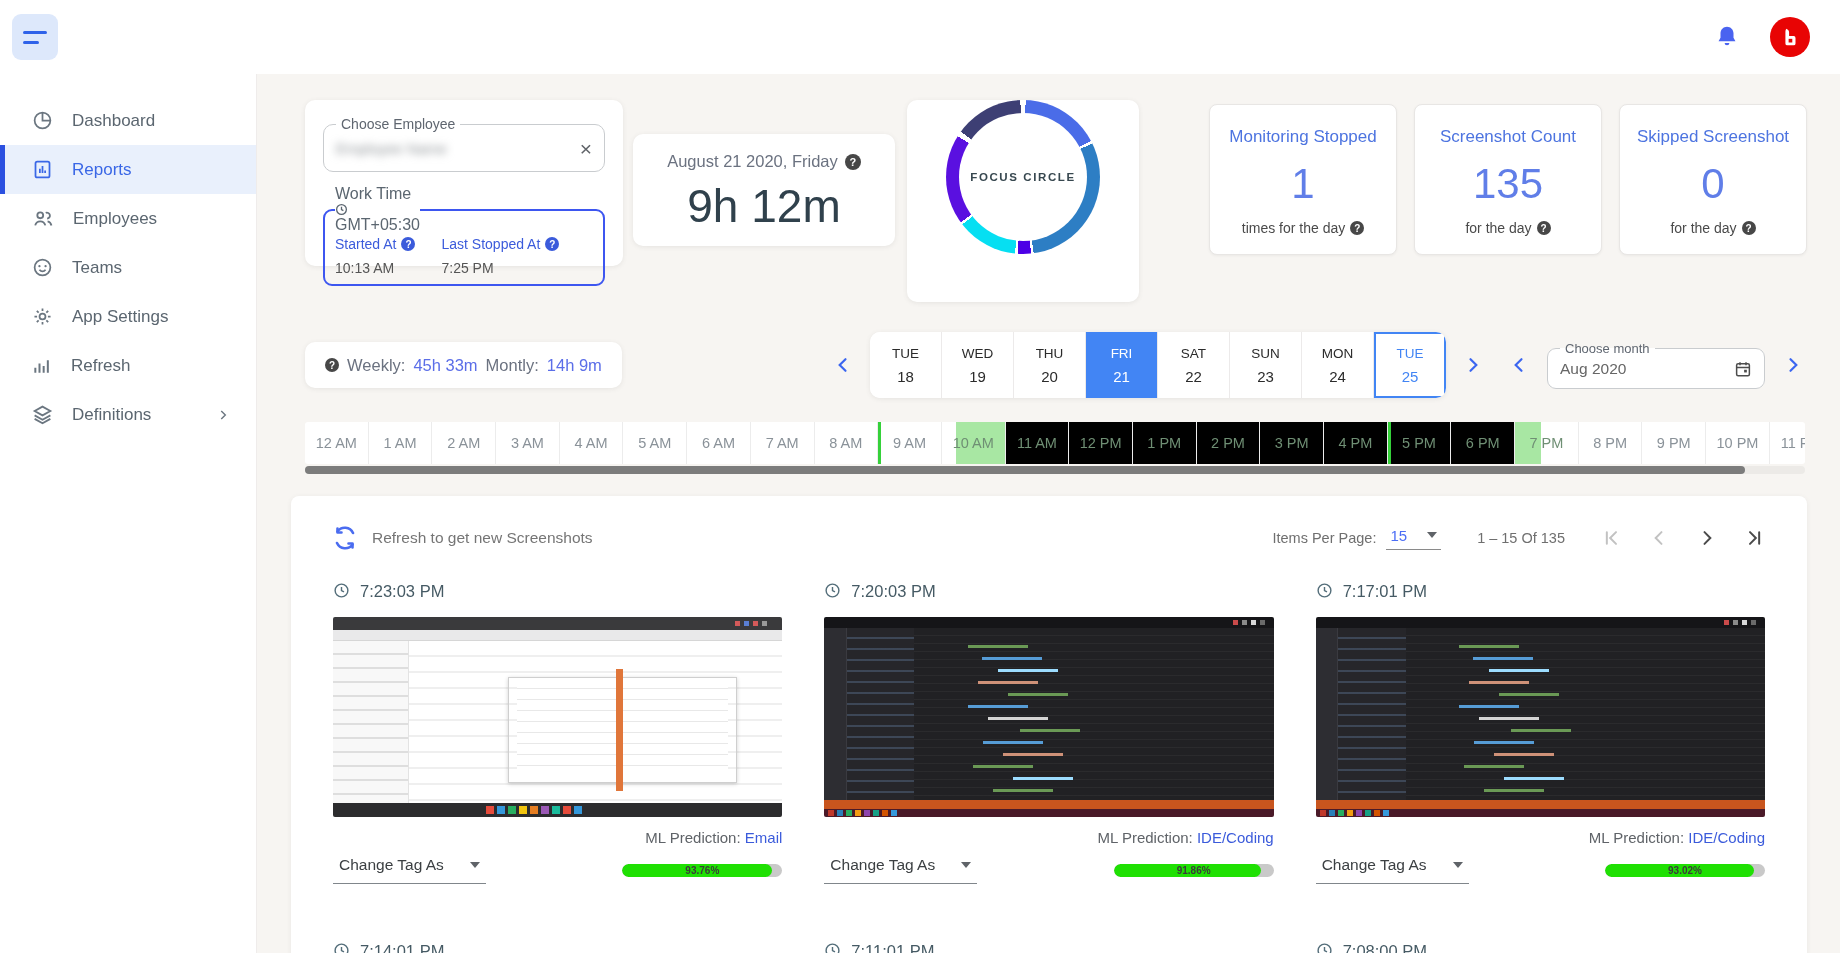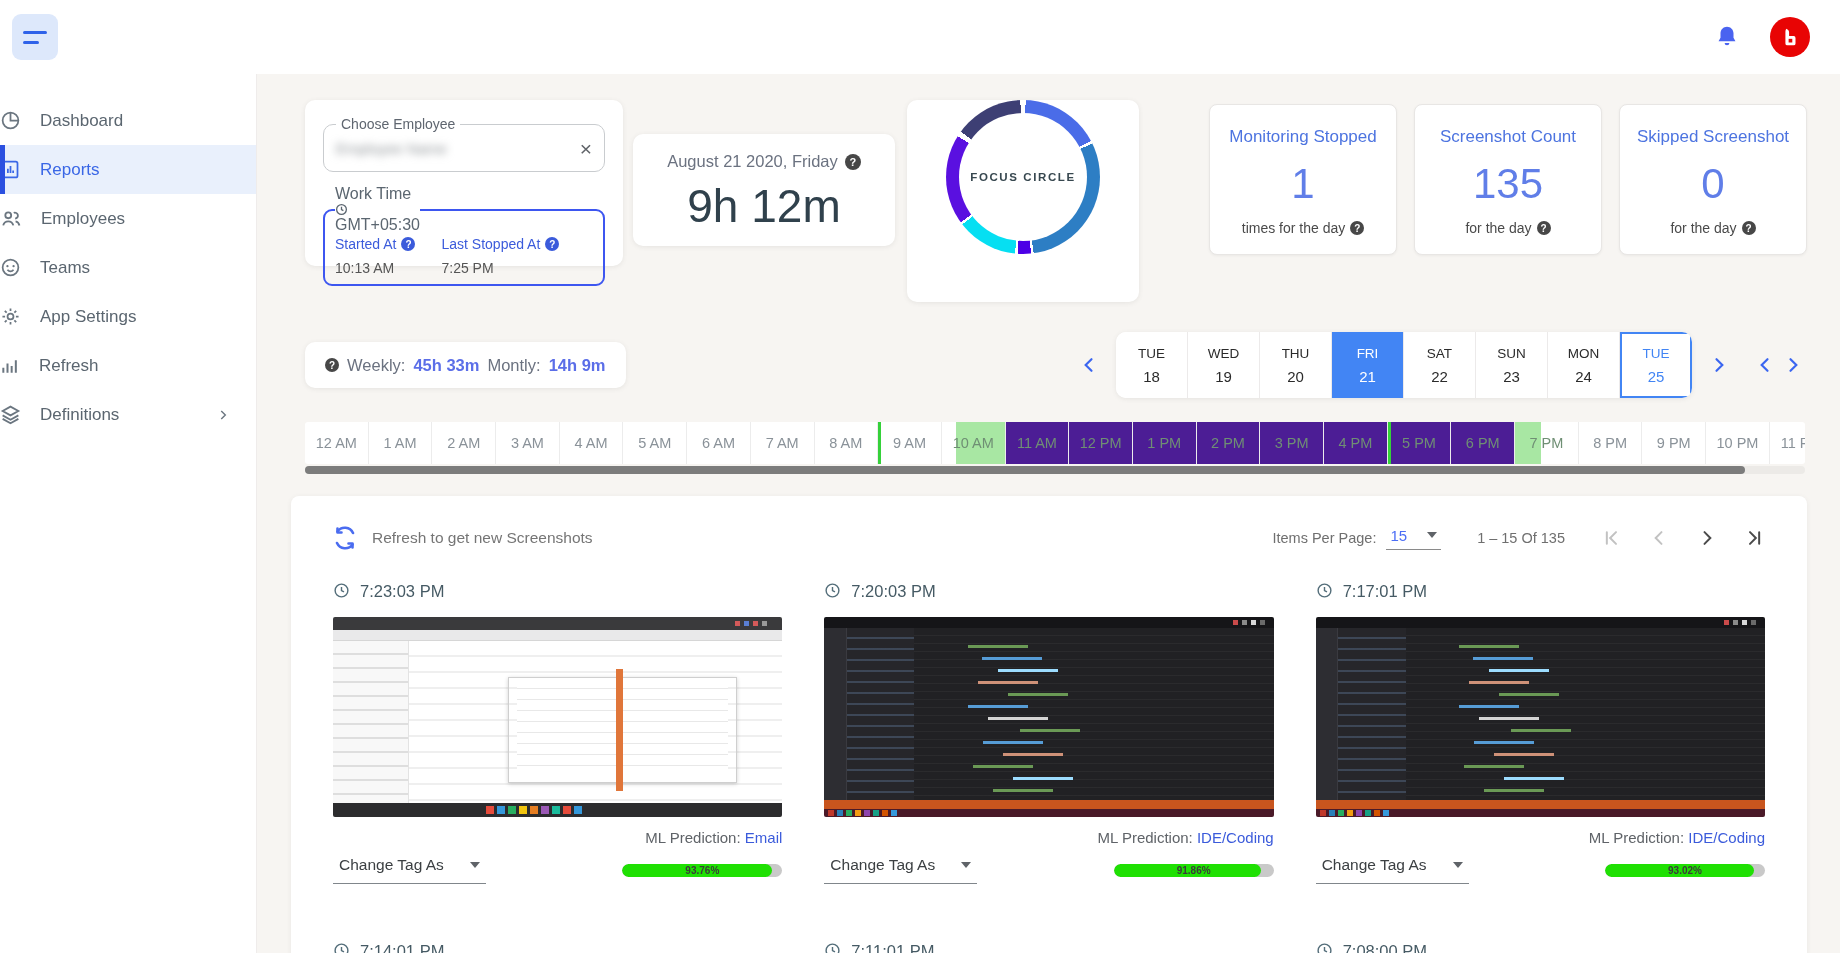--- a/index.html
+++ b/index.html
@@ -19,21 +19,21 @@
   .menu-btn{width:46px;height:46px;margin-left:12px;background:#dde8fb;border:none;border-radius:9px;cursor:pointer;display:flex;flex-direction:column;align-items:center;justify-content:center;gap:7px}
   .menu-btn i{display:block;height:3px;border-radius:2px;background:#2f62e9}
   .menu-btn i:nth-child(1){width:24px}
   .menu-btn i:nth-child(2){width:16px;align-self:flex-start;margin-left:11px}
   .top-actions{margin-left:auto;margin-right:30px;display:flex;align-items:center;gap:30px}
   .avatar{width:40px;height:40px;border-radius:50%;background:#e80404;display:flex;align-items:center;justify-content:center;cursor:pointer}
 
   
   .shell{display:flex;padding-top:74px;height:953px}
   .sidebar{width:257px;background:#fff;border-right:1px solid #efeceb;padding-top:22px;flex:none}
-  .side-item{height:49px;display:flex;align-items:center;gap:19px;font-size:17px;color:#5b6670;cursor:pointer;position:relative}
+  .side-item{height:49px;display:flex;align-items:center;gap:19px;padding-left:32px;font-size:17px;color:#5b6670;cursor:pointer;position:relative}
   .side-item svg{stroke:#6b7680}
   .side-item.active{background:#e9f0fc;color:#3a67e6}
   .side-item.active svg{stroke:#3a67e6}
   .side-item.active::before{content:"";position:absolute;left:0;top:0;bottom:0;width:5px;background:#2b50e0}
   .side-chev{margin-left:auto;margin-right:26px}
 
   
   .main{flex:1;padding:26px 34px 0 48px;position:relative}
   .card{background:#fff;border-radius:10px;box-shadow:0 1px 5px rgba(80,80,80,.10)}
 
@@ -65,42 +65,42 @@
   .stat-value{color:#607ee8;font-size:42px;font-weight:400}
   .stat-cap{color:#4a4a4a;font-size:14px;display:flex;justify-content:center;align-items:center;gap:5px}
 
   .q{width:16px;height:16px;border-radius:50%;background:#474747;color:#fff;font-size:11px;font-weight:bold;display:inline-flex;align-items:center;justify-content:center;cursor:pointer;flex:none}
   .q.blue{background:#3b5bdb}
   .q.sm{width:14px;height:14px;font-size:10px}
 
   
   .row2{display:flex;align-items:center;margin-top:30px}
   .weekly-card{height:46px;display:flex;align-items:center;gap:8px;padding:0 20px;font-size:16.5px;color:#6b7280}
-  .weekly-card b{color:#5b6ee8;font-weight:700}
+  .weekly-card b{color:#5b6ee8;font-weight:400}
   .strip-group{margin-left:auto;display:flex;align-items:center}
   .nav-chev{background:none;border:none;cursor:pointer;padding:4px}
   .days-card{display:flex;border-radius:10px;overflow:hidden;margin:0 13px}
   .day{width:72px;height:66px;display:flex;flex-direction:column;align-items:center;justify-content:center;gap:7px;border-right:1px solid #eceaea;font-size:13.5px;color:#2b2b2b;cursor:pointer;background:#fff}
   .day:last-child{border-right:none}
   .day .num{font-size:15px}
   .day.selected{background:#4285f4;color:#fff}
   .day.outlined{box-shadow:inset 0 0 0 2px #4285f4;color:#4285f4}
   .month-wrap{margin:0 14px}
   fieldset.monthfield{width:218px;background:#fff;border:1px solid #c9cccf;border-radius:9px;padding:0 12px 10px}
   fieldset.monthfield legend{font-size:13px;color:#5f6670;padding:0 5px}
   .month-row{display:flex;justify-content:space-between;align-items:center;padding-top:4px}
   .month-val{color:#666;font-size:15.5px}
 
   
   .timeline{margin-top:24px;width:1500px}
   .hours{display:flex;width:1500px;overflow:hidden;border-radius:3px}
   .hour{min-width:63.7px;height:42px;background:#fff;display:flex;align-items:center;justify-content:center;border-right:1px solid #ececec;cursor:pointer}
   .hlabel{font-size:14.5px;color:#8a9299;white-space:nowrap}
   .hour.start{background:linear-gradient(90deg,#fff 0 22%,#a8e7a3 22% 100%)}
-  .hour.full{background:#4c1d95}
+  .hour.full{background:#000000}
   .hour.full .hlabel,.hour.start .hlabel,.hour.end .hlabel{color:#6f8f74}
   .hour.end{background:linear-gradient(90deg,#a8e7a3 0 42%,#fff 42% 100%)}
   .hour.marker{box-shadow:inset 3px 0 0 #35d13a}
   .h-scroll{height:8px;background:#eceae7;border-radius:4px;margin-top:2px}
   .h-thumb{height:8px;width:96%;background:#7c7c7c;border-radius:4px;cursor:pointer}
 
   
   .shots-panel{margin-top:22px;margin-left:-14px;background:#fff;border-radius:8px;box-shadow:0 1px 5px rgba(80,80,80,.08);padding:30px 42px;width:1516px;height:800px}
   .shots-header{display:flex;align-items:center}
   .refresh{display:flex;align-items:center;gap:15px;color:#757575;font-size:15.5px;cursor:pointer;background:none;border:none}
@@ -388,20 +388,35 @@
             <svg width="20" height="20" viewBox="0 0 24 24" fill="none" stroke="#3b66f0" stroke-width="2.6" stroke-linecap="round">
               <path d="M9 5l7 7-7 7"></path>
             </svg>
           </button>
 
         <button class="nav-chev" style="margin-left:18px">
             <svg width="20" height="20" viewBox="0 0 24 24" fill="none" stroke="#3b66f0" stroke-width="2.6" stroke-linecap="round">
               <path d="M15 5l-7 7 7 7"></path>
             </svg>
           </button>
+        <div class="month-wrap">
+          <fieldset class="monthfield">
+            <legend>Choose month</legend>
+            <div class="month-row">
+              <span class="month-val">Aug 2020</span>
+              <span style="cursor:pointer">
+                  <svg width="18" height="18" viewBox="0 0 24 24" fill="none" stroke="#4c4c4c" stroke-width="2">
+                    <rect x="3.5" y="5" width="17" height="16" rx="2"></rect>
+                    <path d="M8 3v4M16 3v4M3.5 10h17"></path>
+                    <rect x="13.5" y="13" width="3.6" height="3.6" fill="#4c4c4c" stroke="none"></rect>
+                  </svg>
+                </span>
+            </div>
+          </fieldset>
+        </div>
         <button class="nav-chev">
             <svg width="20" height="20" viewBox="0 0 24 24" fill="none" stroke="#3b66f0" stroke-width="2.6" stroke-linecap="round">
               <path d="M9 5l7 7-7 7"></path>
             </svg>
           </button>
       </div>
     </div>
 
     <div class="timeline">
       <div class="hours">

